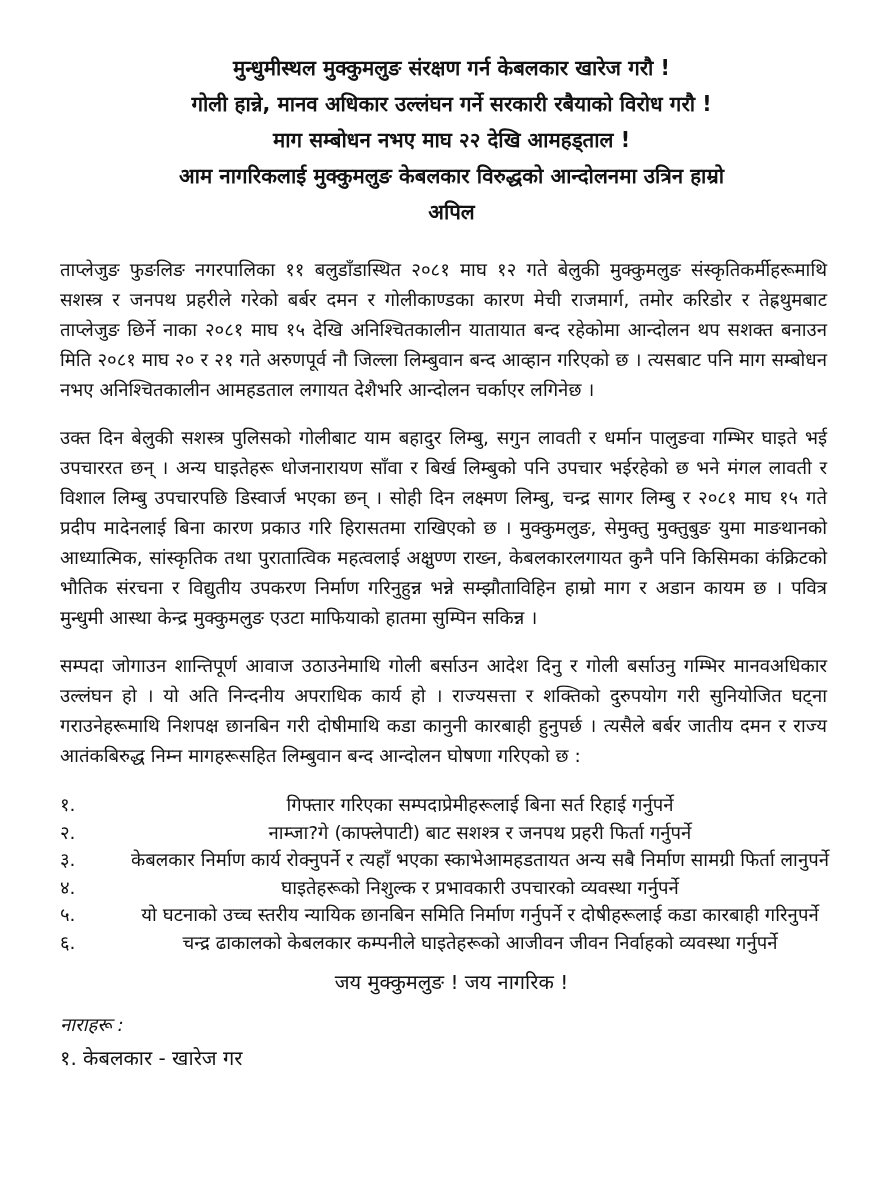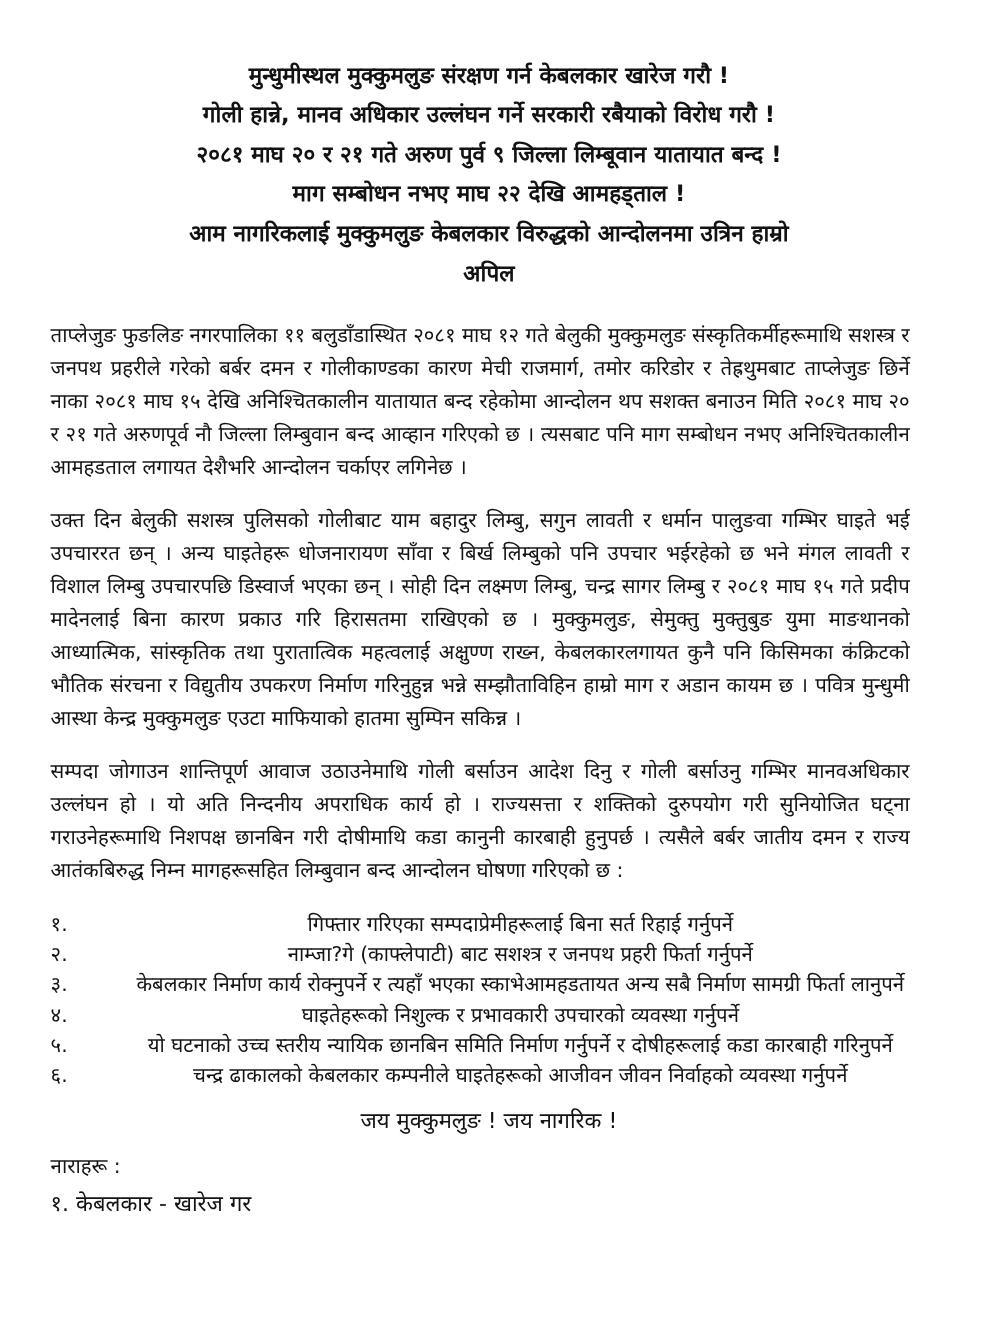--- a/index.html
+++ b/index.html
@@ -3,21 +3,21 @@
 <meta charset="utf-8">
 <style>
   html,body { margin:0; padding:0; background:#ffffff; }
   .page {
     position:relative;
     width:893px; height:1200px;
     box-sizing:border-box;
     background:#ffffff;
     color:#121212;
     font-family:"DejaVu Sans", sans-serif;
-    padding:50px 50px 0 46px;
+    padding:50px 50px 0 60px;
     overflow:hidden;
   }
   .titles {
     text-align:center;
     font-weight:bold;
     font-size:20.5px;
     line-height:36px;
     margin-bottom:25px;
   }
   .title-line { white-space:nowrap; }
@@ -31,36 +31,35 @@
   .demand { display:flex; }
   .demand .num { flex:0 0 57px; }
   .demand .txt { flex:1;text-align:center; }
   .closing { margin-top:3px; margin-bottom:10px; }
   .jay {
     text-align:center;
     font-weight:normal;
     font-size:20px;
     margin:12px 0 16px 0;
   }
-  .slogans-label { font-size:18.5px; line-height:27px; margin-bottom:6px; }
+  .slogans-label { font-size:18.5px; line-height:27px; margin-bottom:6px;font-style:italic; }
   .slogan-row { display:flex; font-size:20px; line-height:28.5px;flex-direction:column; }
   .slogan-row .w282 { flex:0 0 282px; }
   .slogan-row .w272 { flex:0 0 272px; }
   .slogan-row .w392 { flex:0 0 392px; }
   .slogan-row .grow { flex:1; }
 </style>
 </head>
 <body>
 
 <div class="page">
 
   <div class="titles">
     <div class="title-line">मुन्धुमीस्थल मुक्कुमलुङ संरक्षण गर्न केबलकार खारेज गरौ !</div>
     <div class="title-line">गोली हान्ने, मानव अधिकार उल्लंघन गर्ने सरकारी रबैयाको विरोध गरौ !</div>
-    <div class="title-line">२०८१ माघ २० र २१ गते अरुण पुर्व ९ जिल्ला लिम्बूवान यातायात बन्द !</div>
     <div class="title-line">माग सम्बोधन नभए माघ २२ देखि आमहड्ताल !</div>
     <div class="title-line">आम नागरिकलाई मुक्कुमलुङ केबलकार विरुद्धको आन्दोलनमा उत्रिन हाम्रो</div>
     <div class="title-line">अपिल</div>
   </div>
 
   <p class="para">ताप्लेजुङ फुङलिङ नगरपालिका ११ बलुडाँडास्थित २०८१ माघ १२ गते बेलुकी मुक्कुमलुङ संस्कृतिकर्मीहरूमाथि सशस्त्र र जनपथ प्रहरीले गरेको बर्बर दमन र गोलीकाण्डका कारण मेची राजमार्ग, तमोर करिडोर र तेह्रथुमबाट ताप्लेजुङ छिर्ने नाका २०८१ माघ १५ देखि अनिश्चितकालीन यातायात बन्द रहेकोमा आन्दोलन थप सशक्त बनाउन मिति २०८१ माघ २० र २१ गते अरुणपूर्व नौ जिल्ला लिम्बुवान बन्द आव्हान गरिएको छ । त्यसबाट पनि माग सम्बोधन नभए अनिश्चितकालीन आमहडताल लगायत देशैभरि आन्दोलन चर्काएर लगिनेछ ।</p>
 
   <p class="para">उक्त दिन बेलुकी सशस्त्र पुलिसको गोलीबाट याम बहादुर लिम्बु, सगुन लावती र धर्मान पालुङवा गम्भिर घाइते भई उपचाररत छन् । अन्य घाइतेहरू धोजनारायण साँवा र बिर्ख लिम्बुको पनि उपचार भईरहेको छ भने मंगल लावती र विशाल लिम्बु उपचारपछि डिस्वार्ज भएका छन् । सोही दिन लक्ष्मण लिम्बु, चन्द्र सागर लिम्बु र २०८१ माघ १५ गते प्रदीप मादेनलाई बिना कारण प्रकाउ गरि हिरासतमा राखिएको छ । मुक्कुमलुङ, सेमुक्तु मुक्तुबुङ युमा माङथानको आध्यात्मिक, सांस्कृतिक तथा पुरातात्विक महत्वलाई अक्षुण्ण राख्न, केबलकारलगायत कुनै पनि किसिमका कंक्रिटको भौतिक संरचना र विद्युतीय उपकरण निर्माण गरिनुहुन्न भन्ने सम्झौताविहिन हाम्रो माग र अडान कायम छ । पवित्र मुन्धुमी आस्था केन्द्र मुक्कुमलुङ एउटा माफियाको हातमा सुम्पिन सकिन्न ।</p>
 
   <p class="para">सम्पदा जोगाउन शान्तिपूर्ण आवाज उठाउनेमाथि गोली बर्साउन आदेश दिनु र गोली बर्साउनु गम्भिर मानवअधिकार उल्लंघन हो । यो अति निन्दनीय अपराधिक कार्य हो । राज्यसत्ता र शक्तिको दुरुपयोग गरी सुनियोजित घट्ना गराउनेहरूमाथि निशपक्ष छानबिन गरी दोषीमाथि कडा कानुनी कारबाही हुनुपर्छ । त्यसैले बर्बर जातीय दमन र राज्य आतंकबिरुद्ध निम्न मागहरूसहित लिम्बुवान बन्द आन्दोलन घोषणा गरिएको छ :</p>

